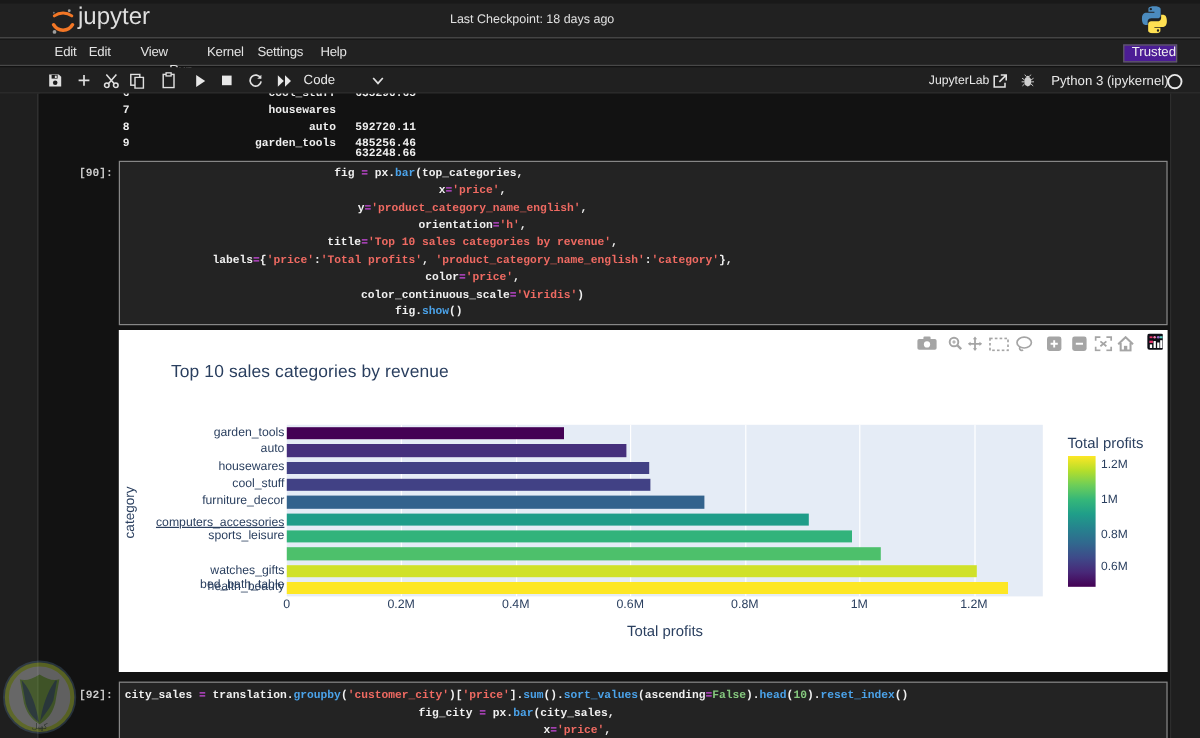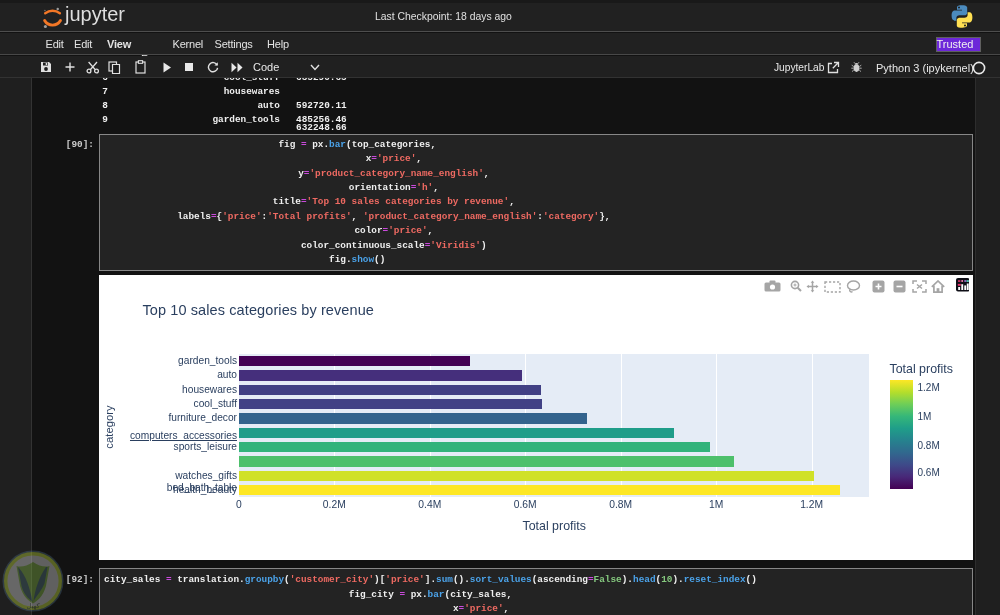--- a/index.html
+++ b/index.html
@@ -38,26 +38,26 @@
   <svg class="abs" style="left:951px;top:5px;" width="22" height="23" viewBox="0 0 110 115">
     <path fill="#4b8bbe" d="M54 1C28 1 30 12 30 12v12h25v4H20S3 26 3 53c0 27 15 26 15 26h9V66s-1-15 15-15h25s14 .5 14-14V13S83 1 54 1zM40 8a5 5 0 1 1 0 10 5 5 0 0 1 0-10z"></path>
     <path fill="#ffe052" d="M56 114c26 0 24-11 24-11V91H55v-4h35s17 2 17-25c0-27-15-26-15-26h-9v13s1 15-15 15H43s-14-.5-14 14v24s-2 12 27 12zm14-7a5 5 0 1 1 0-10 5 5 0 0 1 0 10z"></path>
   </svg>
 </div>
 
 
 <div class="abs" style="left:0;top:33px;width:1000px;height:22px;background:#212121;border-bottom:1px solid #484848;">
   <div class="abs" style="left:45.5px;top:5px;font-size:11px;letter-spacing:-0.2px;color:#e3e3e3;">Edit</div>
   <div class="abs" style="left:74px;top:5px;font-size:11px;letter-spacing:-0.2px;color:#e3e3e3;">Edit</div>
-  <div class="abs" style="left:107px;top:5px;font-size:11px;letter-spacing:-0.2px;color:#e3e3e3;font-weight:bold;">View</div>
+  <div class="abs" style="left:117px;top:5px;font-size:11px;letter-spacing:-0.2px;color:#e3e3e3;">View</div>
   <div class="abs" style="left:141px;top:5px;font-size:11px;letter-spacing:-0.2px;color:#e3e3e3;margin-top:15px;">Run</div>
   <div class="abs" style="left:172.5px;top:5px;font-size:11px;letter-spacing:-0.2px;color:#e3e3e3;">Kernel</div>
   <div class="abs" style="left:214.5px;top:5px;font-size:11px;letter-spacing:-0.2px;color:#e3e3e3;">Settings</div>
   <div class="abs" style="left:267px;top:5px;font-size:11px;letter-spacing:-0.2px;color:#e3e3e3;">Help</div>
-  <div class="abs" style="left:935.5px;top:3.5px;width:45.5px;height:15px;background:#6d28d9;border:1px solid #5f5f5f;text-align:left;font-size:11px;line-height:13px;color:#f0f0f0;">Trusted</div>
+  <div class="abs" style="left:935.5px;top:3.5px;width:45.5px;height:15px;background:#4c1d95;border:1px solid #5f5f5f;text-align:right;font-size:11px;line-height:13px;color:#f0f0f0;">Trusted</div>
 </div>
 
 
 <div class="abs" style="left:0;top:56px;width:1000px;height:22px;background:#202020;border-bottom:1px solid #323232;">
 
   <svg class="abs" style="left:40px;top:5px;" width="12" height="12" viewBox="0 0 12 12">
     <path d="M1 1 h8 l2 2 v8 h-10 z" fill="#e0e0e0"></path>
     <rect x="3" y="1.5" width="5" height="3" fill="#1c1c1c"></rect>
     <rect x="5.7" y="2" width="1.6" height="2" fill="#e0e0e0"></rect>
     <circle cx="6" cy="8" r="1.9" fill="#1c1c1c"></circle>

